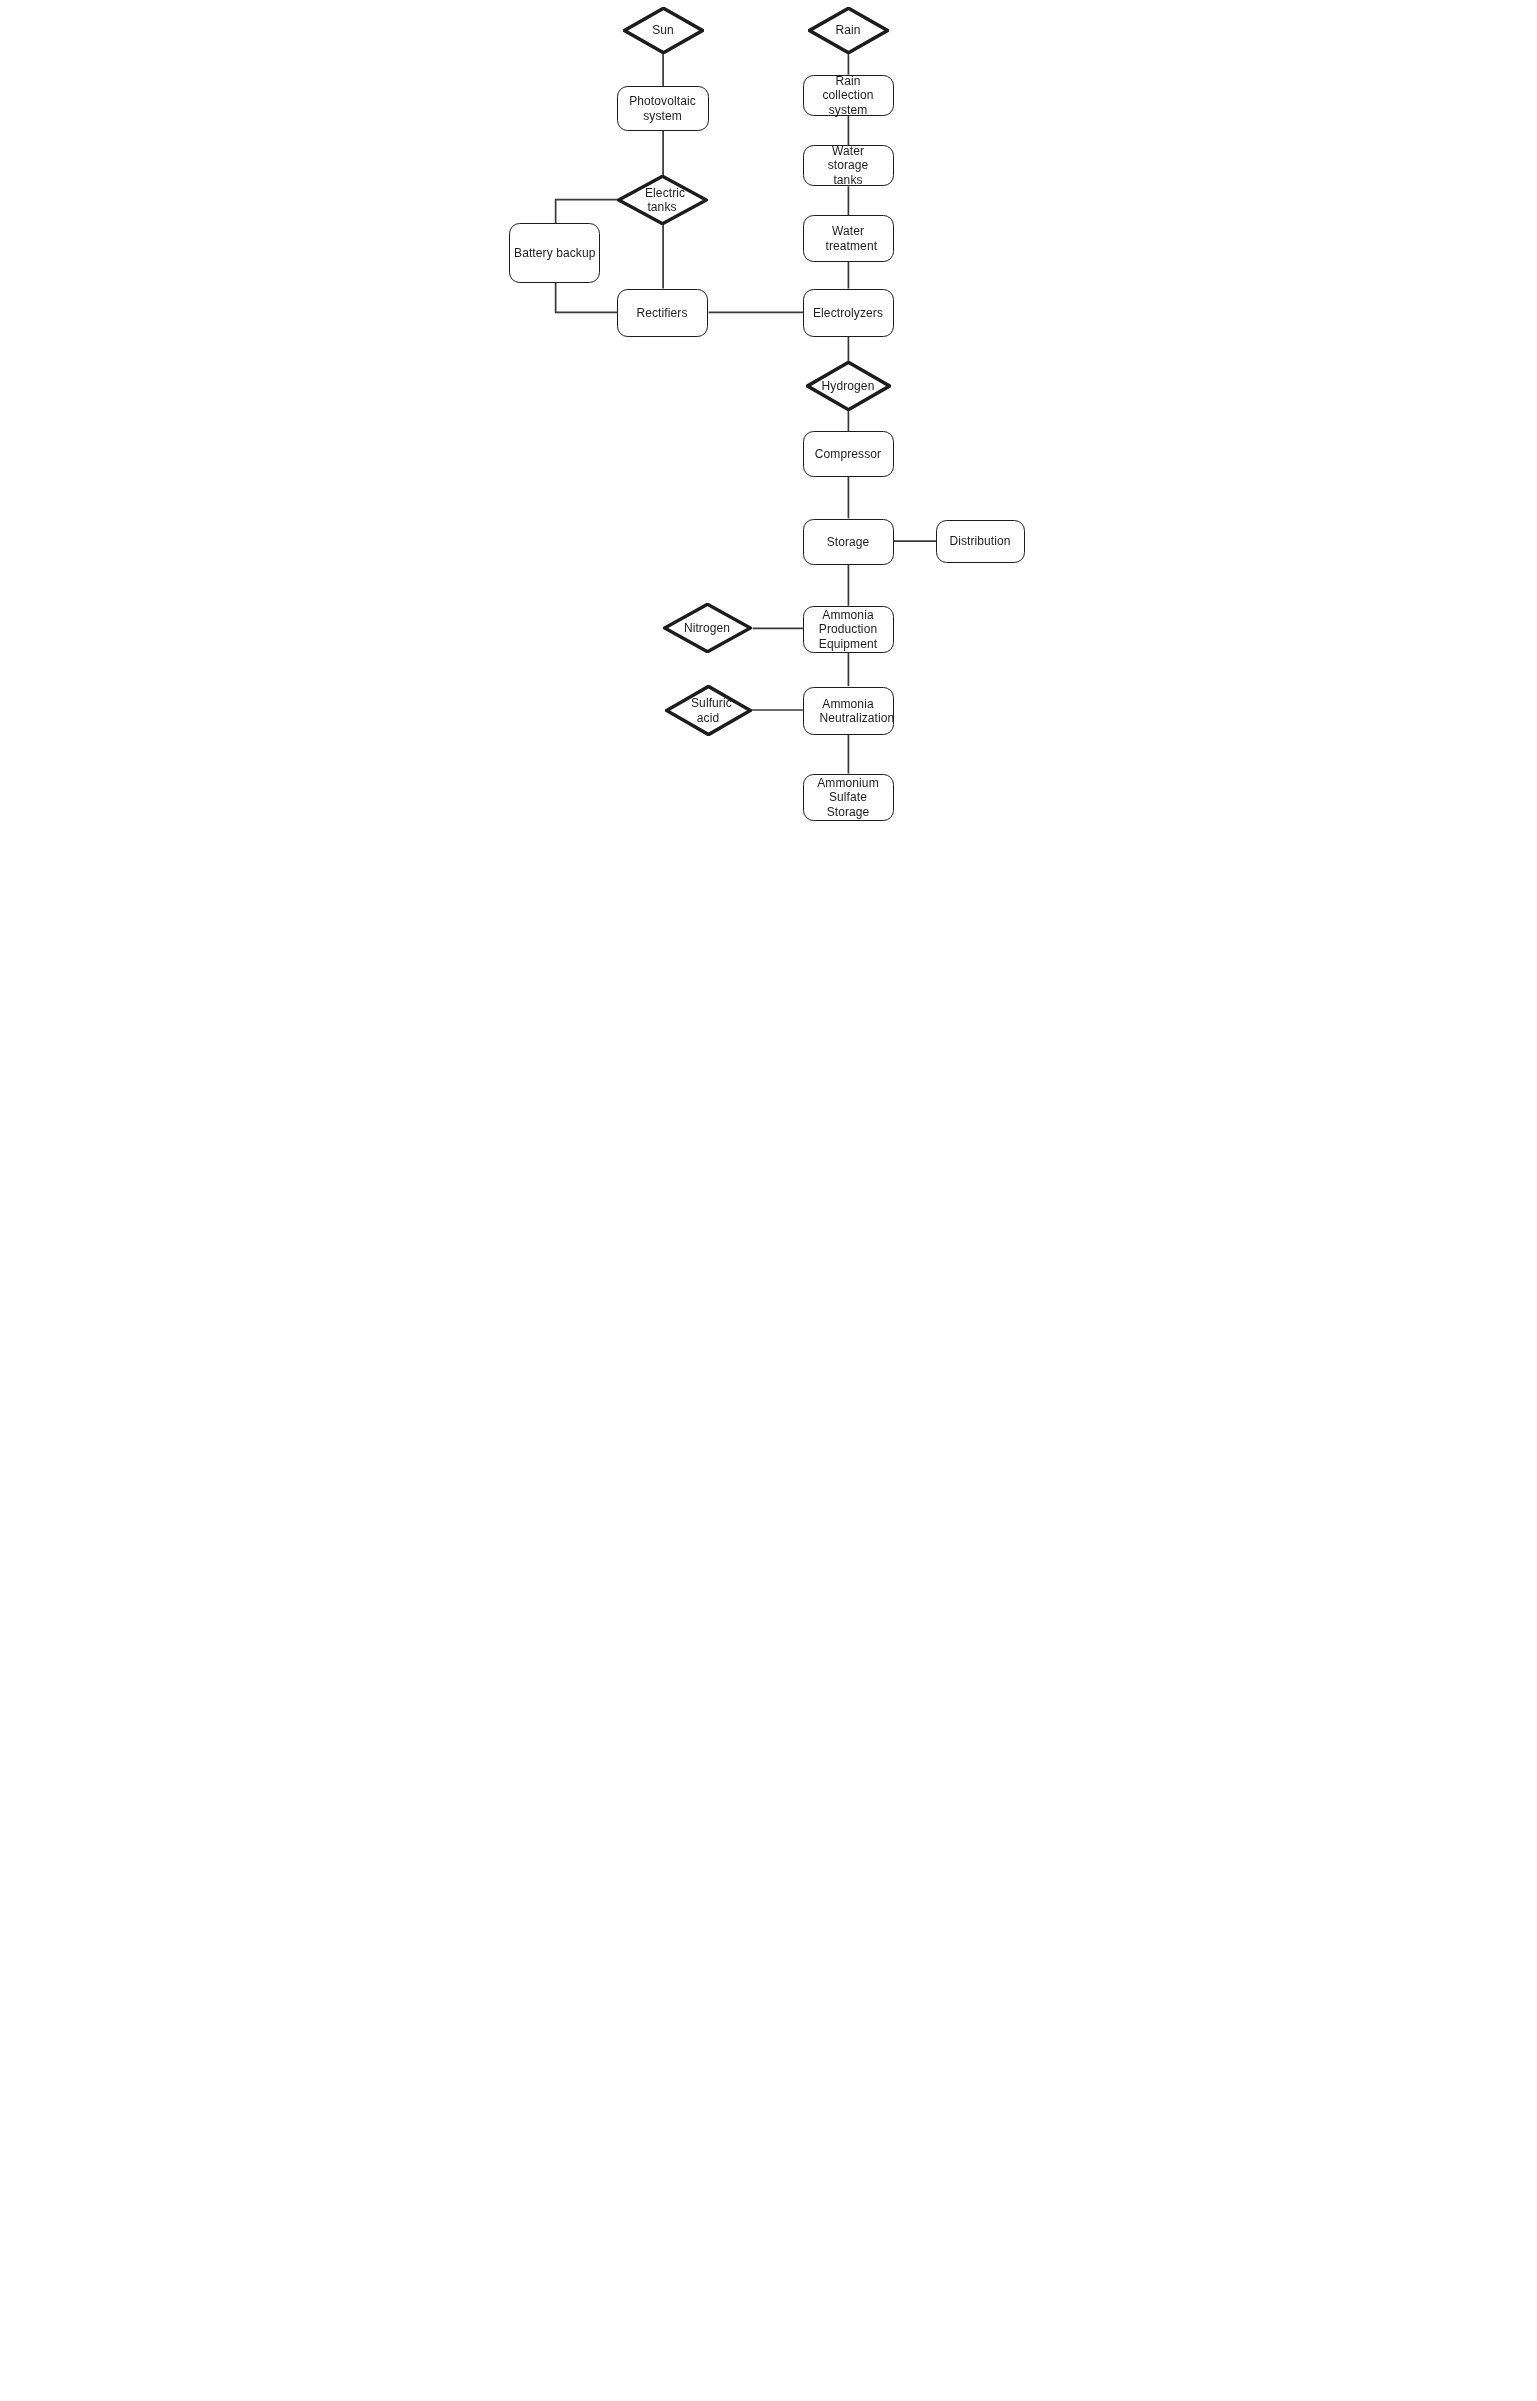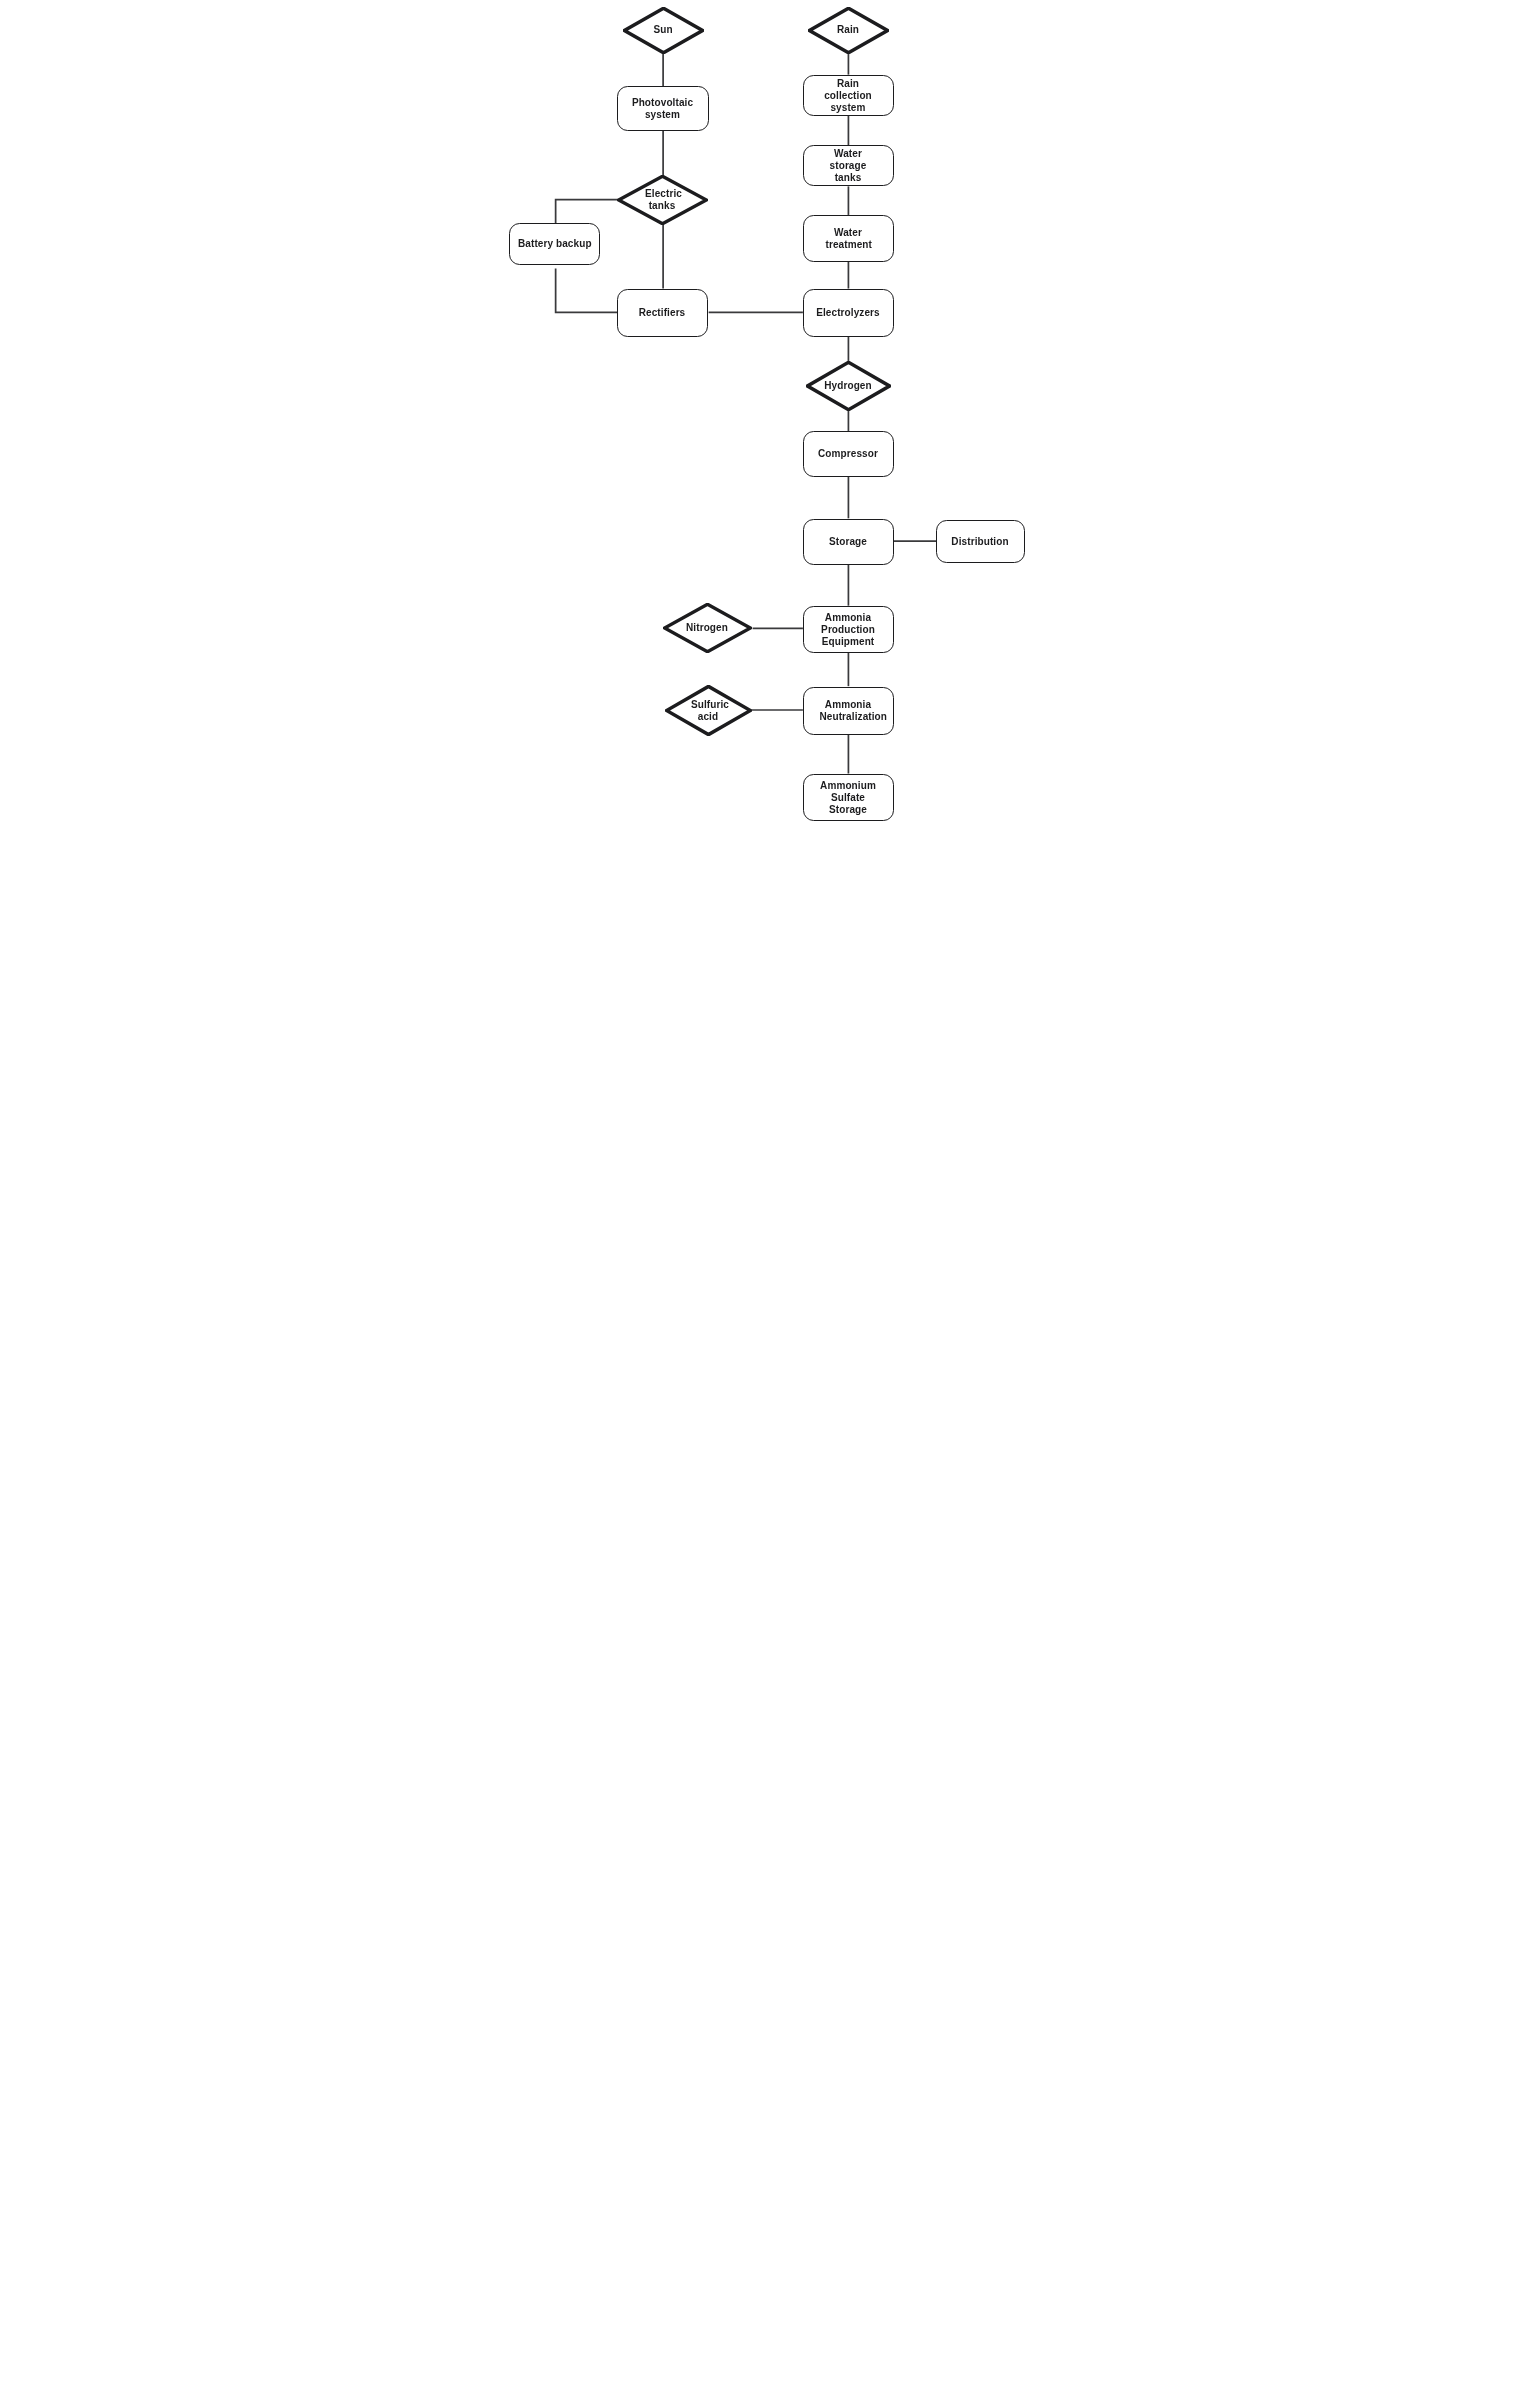--- a/index.html
+++ b/index.html
@@ -43,22 +43,22 @@
     left:0;top:0;width:100%;height:100%;
   }
   .diamond svg.shape polygon{
     fill:var(--fill);
     stroke:var(--ink);
     stroke-width:3.5;
     stroke-linejoin:miter;
   }
   .label{
     position:relative;
-    font-weight:700;
-    font-size:10px;
+    font-weight:400;
+    font-size:12px;
     line-height:1.2;
     color:var(--ink);
     letter-spacing:0.1px;
   }
   
   .n-rain-collection .label{max-width:63px;}
   .n-water-storage .label{max-width:59px;}
   .n-water-treatment .label{max-width:45px;}
   .n-electric-power .label{max-width:34px;}
   .n-sulfuric-acid .label{max-width:34px;}
@@ -66,21 +66,21 @@
   .n-ammonia-neutralization .label{max-width:57px;}
   .n-ammonium-sulfate .label{max-width:74px;}
 
   
   .n-sun{left:119px;top:6.9px;width:81px;height:47px;}
   .n-rain{left:304px;top:6.9px;width:81px;height:47px;}
   .n-photovoltaic{left:113px;top:86px;width:92px;height:45px;}
   .n-rain-collection{left:299px;top:75px;width:91px;height:41px;}
   .n-water-storage{left:299px;top:145px;width:91px;height:41px;}
   .n-electric-power{left:113px;top:175px;width:91px;height:50px;}
-  .n-battery{left:5.8px;top:223px;width:91px;height:42px;}
+  .n-battery{left:5.8px;top:223px;width:91px;height:60px;}
   .n-water-treatment{left:299px;top:215px;width:91px;height:47px;}
   .n-rectifiers{left:113px;top:289px;width:91px;height:48px;text-align:center;}
   .n-electrolyzers{left:299px;top:289px;width:91px;height:48px;}
   .n-hydrogen{left:302px;top:361px;width:85px;height:50px;}
   .n-compressor{left:299px;top:431px;width:91px;height:46px;}
   .n-storage{left:299px;top:519px;width:91px;height:46px;}
   .n-distribution{left:432px;top:520px;width:89px;height:43px;justify-content:center;}
   .n-nitrogen{left:159px;top:603px;width:89px;height:50px;}
   .n-ammonia-production{left:299px;top:606px;width:91px;height:47px;}
   .n-sulfuric-acid{left:161px;top:685px;width:87px;height:51px;}

